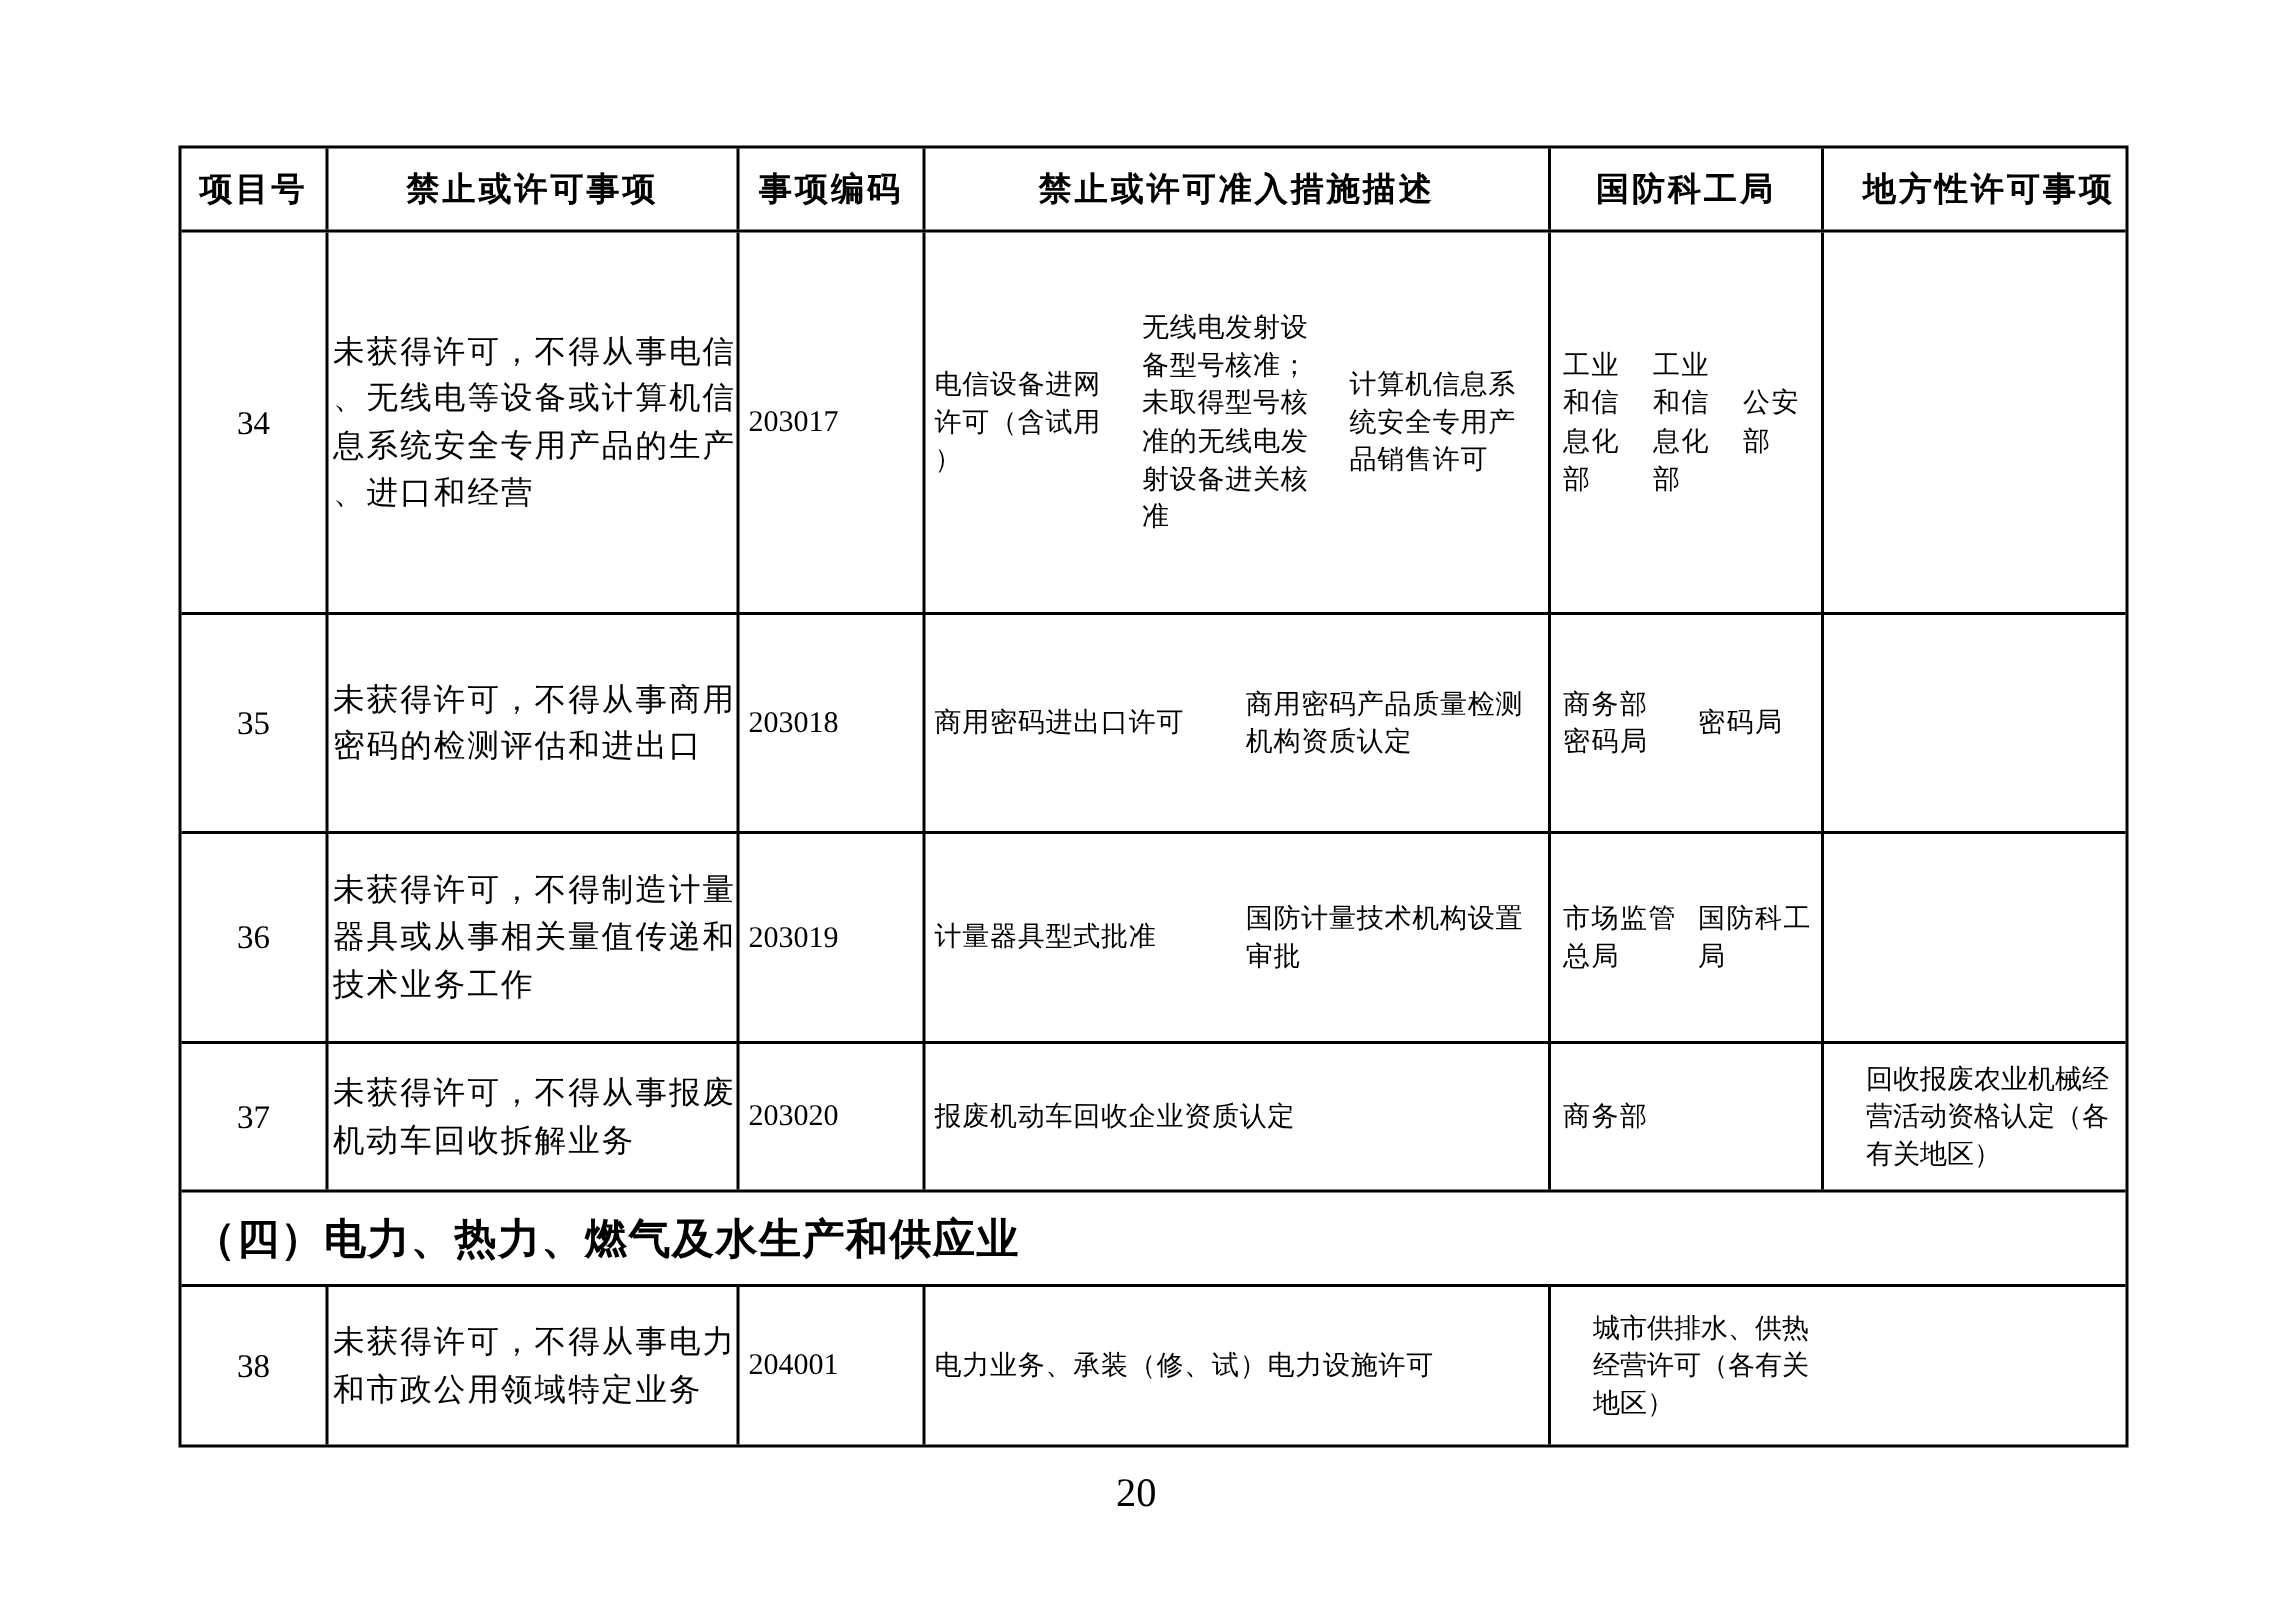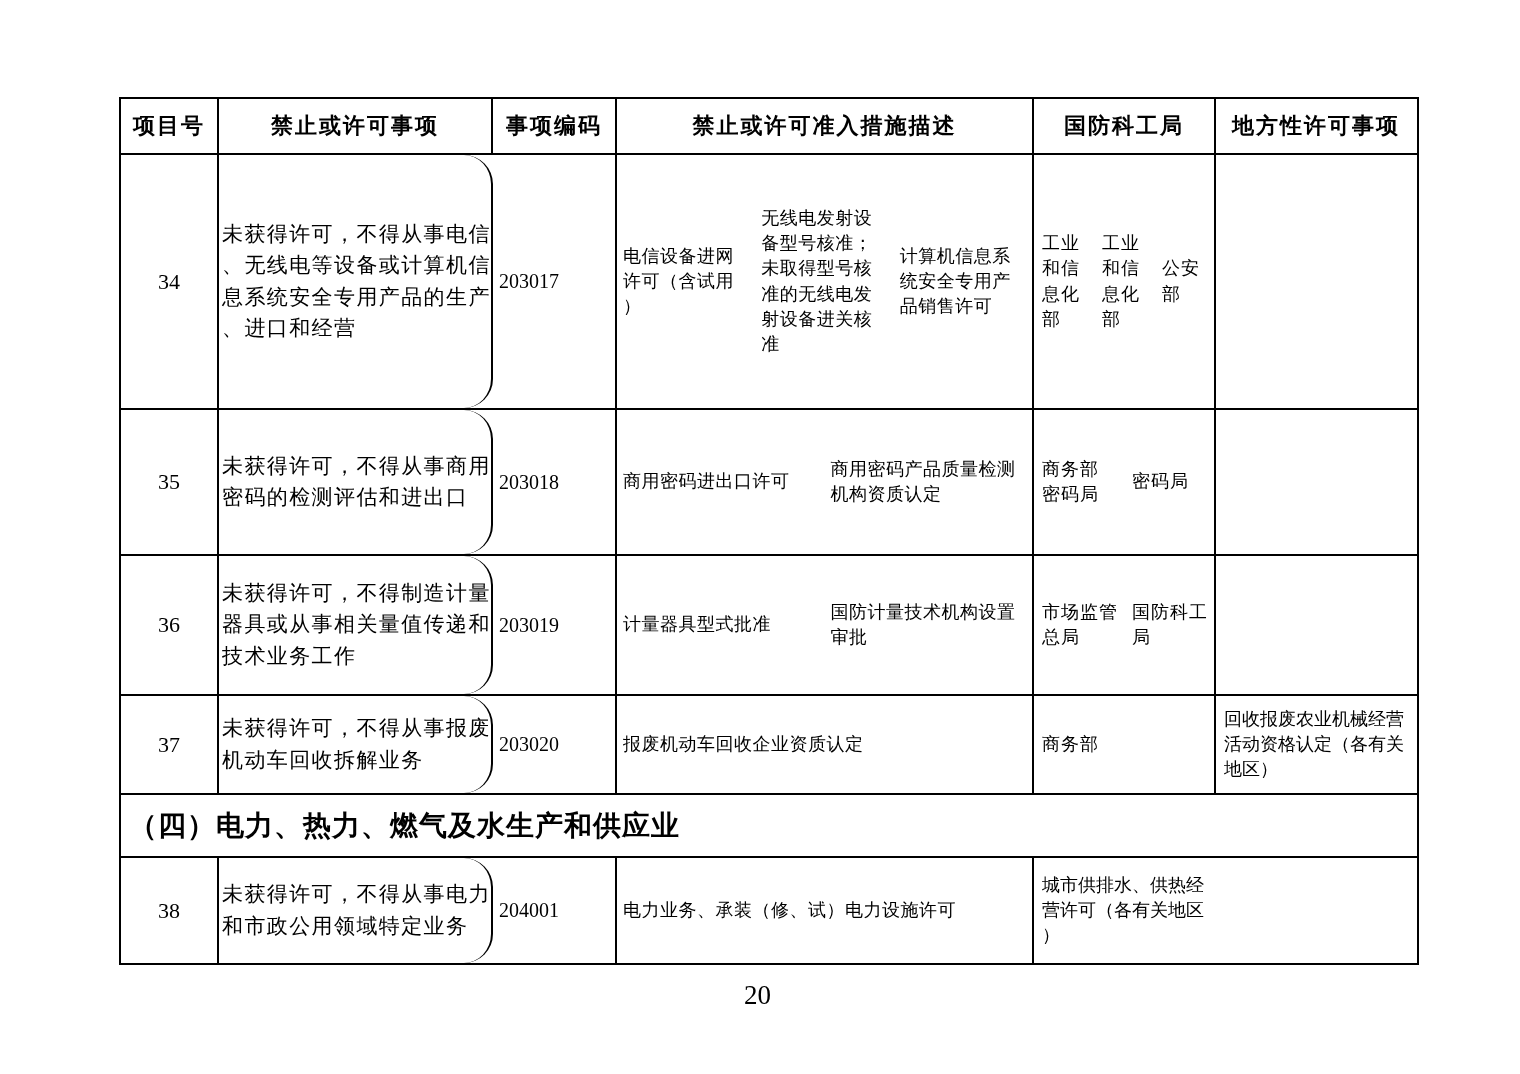--- a/index.html
+++ b/index.html
@@ -25,41 +25,40 @@
   .trow {
     display: grid;
     grid-template-columns: 98px 274px 124px 417px 182px 200px;
     border-bottom: 2px solid #000;
   }
   .trow:last-child { border-bottom: none; }
   .cell {
     border-right: 2px solid #000;
     overflow: hidden;
   }
-  .cell:last-child { border-right: none; }
+  .cell:last-child { border-right: none; margin-left: 20px; }
   .header-row { height: 56px; }
   .header-row .cell {
     display: flex;
     align-items: center;
     justify-content: center;
     font-weight: bold;
     font-size: 22px;
     letter-spacing: 2px;
   }
   .cell.num {
     display: flex;
     align-items: center;
     justify-content: center;
     font-size: 22px;
   }
   .cell.item {
     display: flex;
     align-items: center;
     padding-left: 3px;
-    border-radius: 29px;
   }
   .item-text {
     width: 270px;
     font-size: 21px;
     letter-spacing: 1.4px;
     line-height: 1.5;
     line-break: anywhere;
     word-break: break-all;
     text-align: left;
   }

